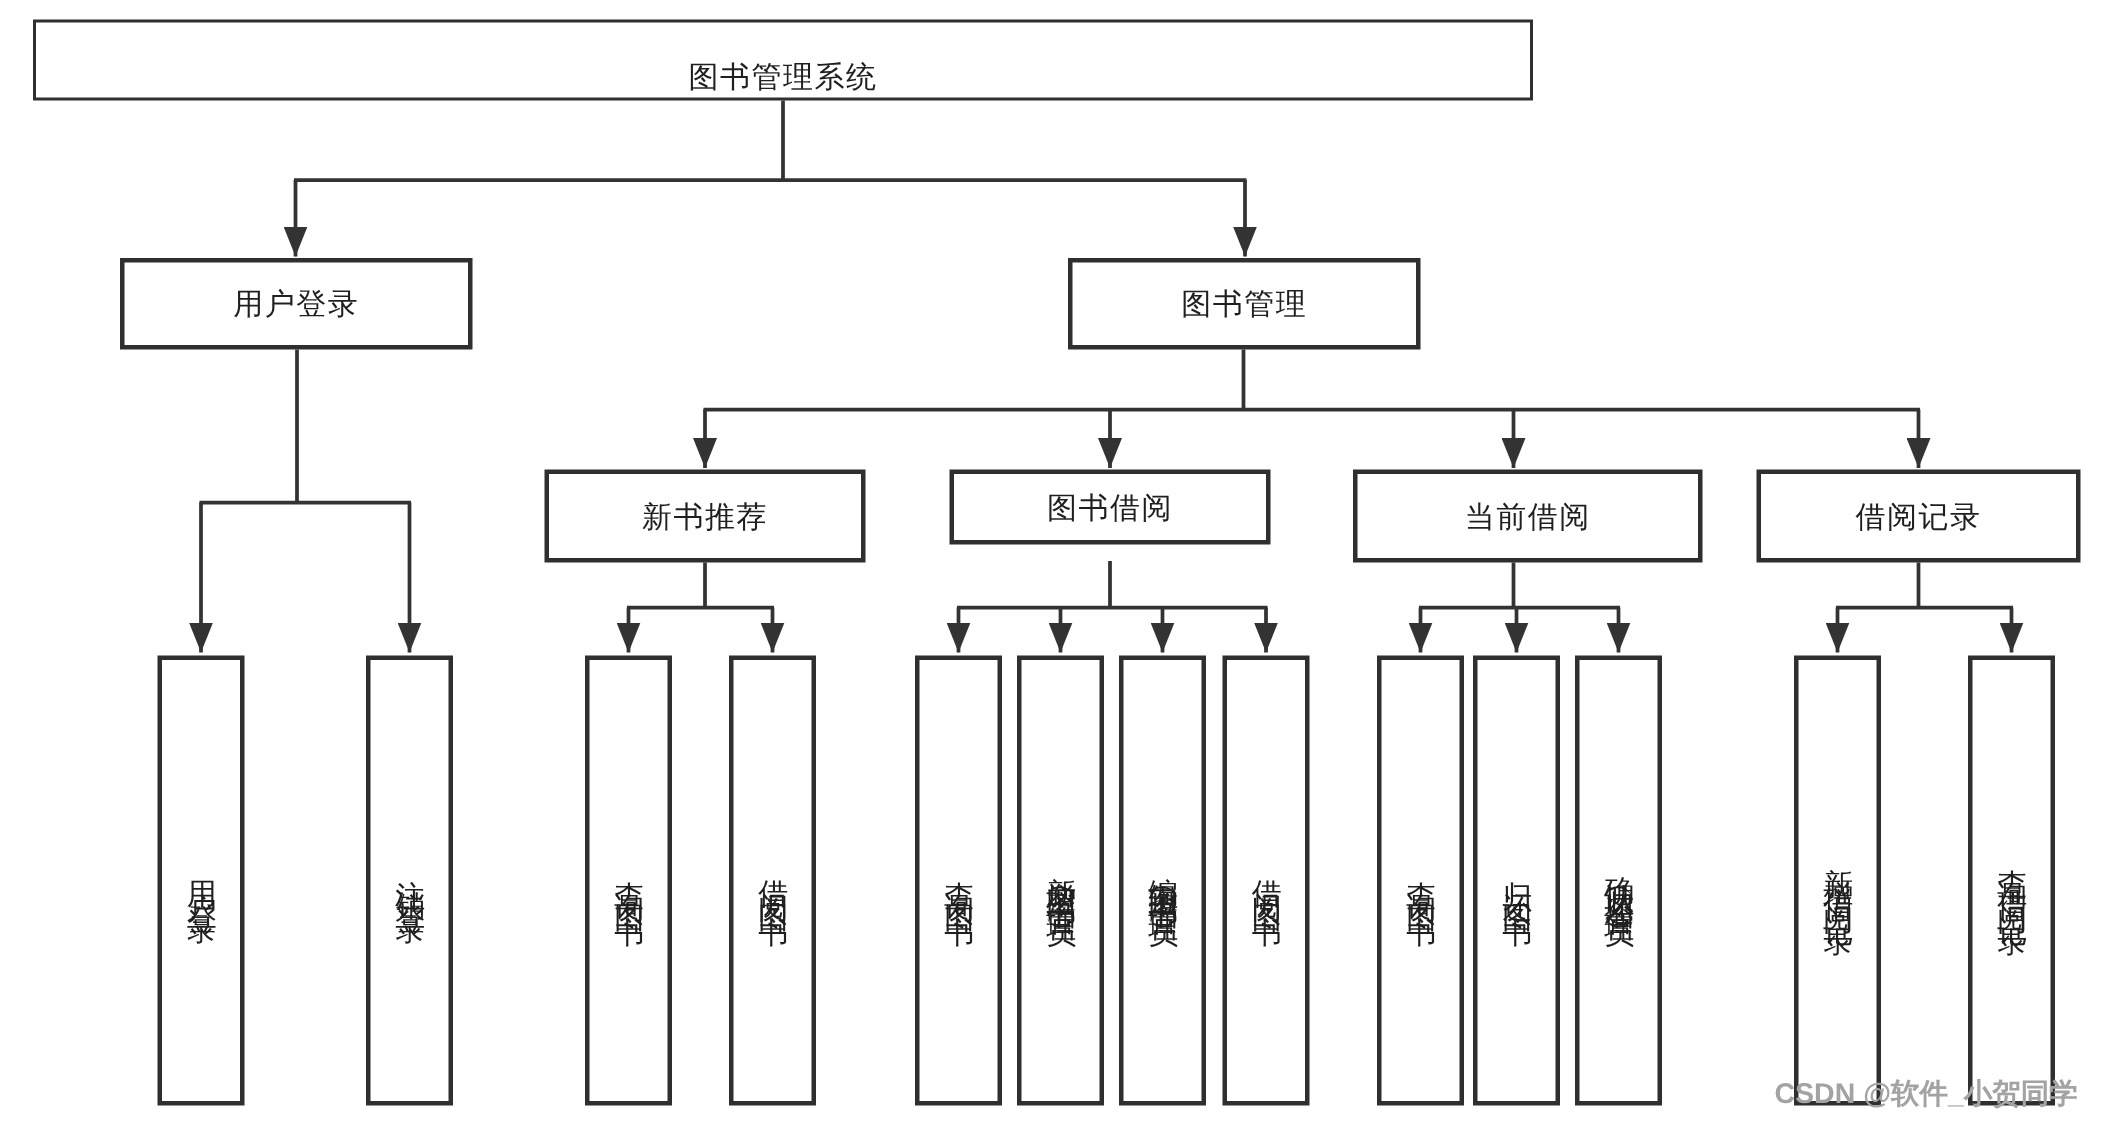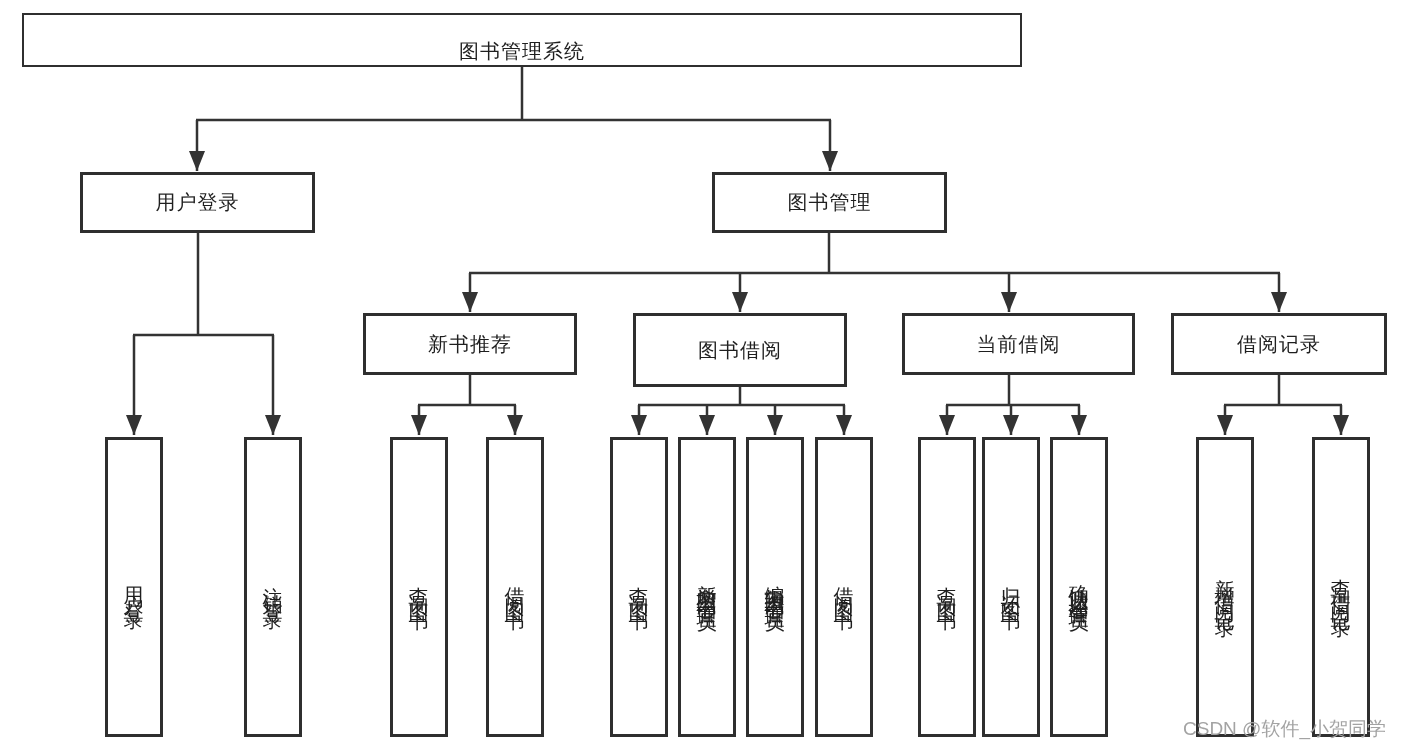--- a/index.html
+++ b/index.html
@@ -52,20 +52,21 @@
   }
   .v-label.dense { letter-spacing: 4px; }
   .watermark {
     position: absolute;
     left: 1183px;
     top: 716px;
     font-size: 19px;
     color: var(--watermark);
     white-space: nowrap;
     z-index: 5;
+    font-weight: bold;
   }
 </style>
 </head>
 <body>
 
 <div class="canvas">
 
   <svg class="connectors" width="1405" height="747" viewBox="0 0 1405 747" xmlns="http://www.w3.org/2000/svg">
     <defs>
       <marker id="arrow" markerUnits="userSpaceOnUse" markerWidth="20" markerHeight="16" refX="20" refY="8" orient="auto">
@@ -120,21 +121,21 @@
   <div class="node" style="left:80px; top:172px; width:235px; height:61px;">
     <span class="h-label">用户登录</span>
   </div>
   <div class="node" style="left:712px; top:172px; width:235px; height:61px;text-align:center;">
     <span class="h-label">图书管理</span>
   </div>
 
   <div class="node" style="left:363px; top:313px; width:214px; height:62px;">
     <span class="h-label">新书推荐</span>
   </div>
-  <div class="node" style="left:633px; top:313px; width:214px; height:74px;">
+  <div class="node" style="left:633px; top:313px; width:214px; height:50px;">
     <span class="h-label">图书借阅</span>
   </div>
   <div class="node" style="left:902px; top:313px; width:233px; height:62px;">
     <span class="h-label">当前借阅</span>
   </div>
   <div class="node" style="left:1171px; top:313px; width:216px; height:62px;">
     <span class="h-label">借阅记录</span>
   </div>
 
   <div class="node v-node" style="left:105px; top:437px; width:58px; height:300px;">

